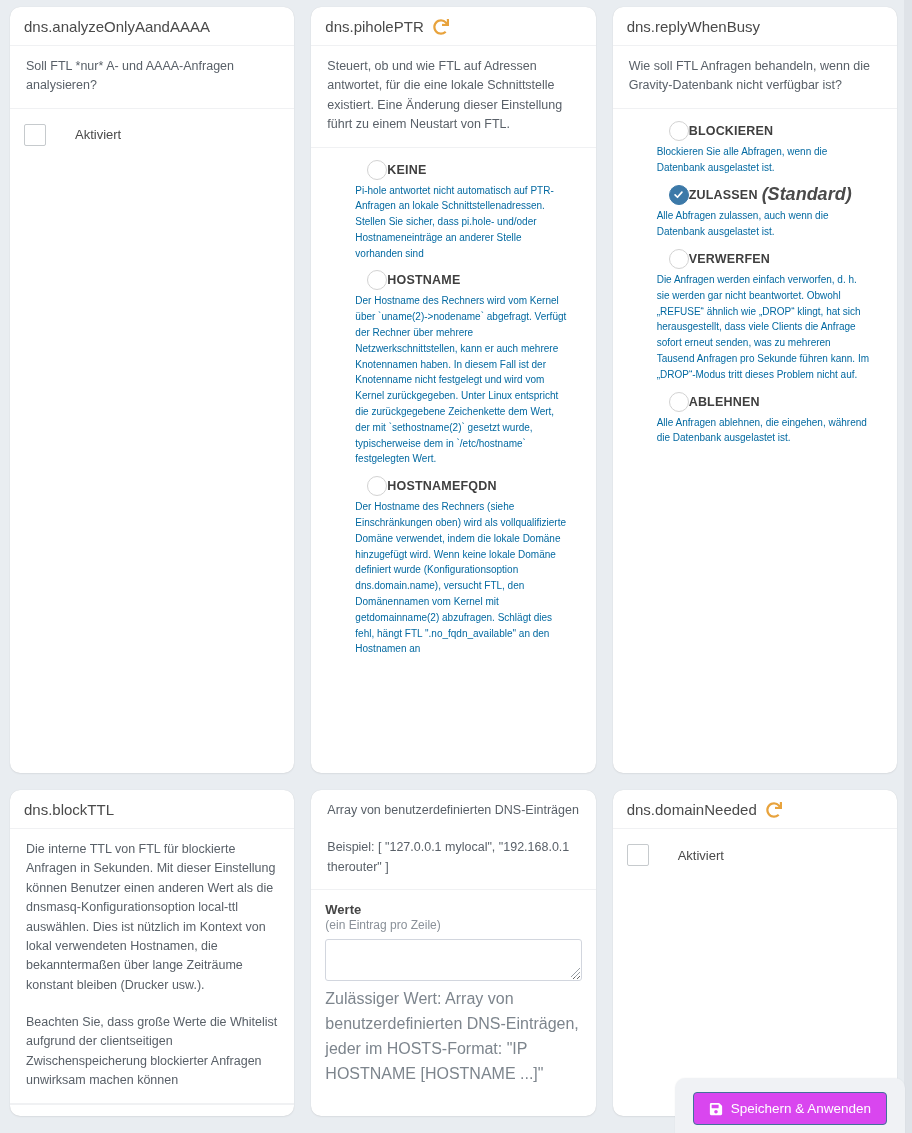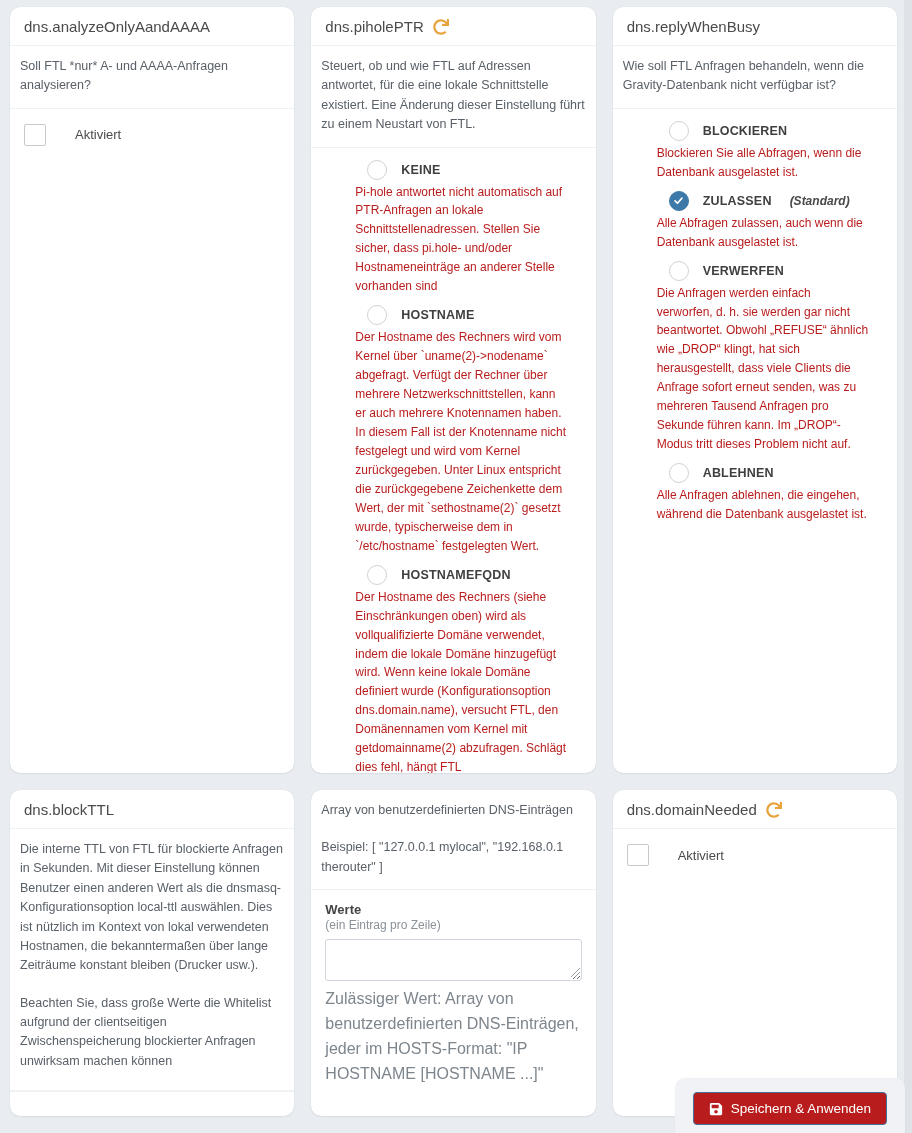--- a/index.html
+++ b/index.html
@@ -31,48 +31,48 @@
   }
   .card-header {
     display: flex; align-items: center; gap: 9px;
     padding: 11px 14px 10px;
     border-bottom: 1px solid #f0f1f3;
   }
   .card-title { font-size: 15px; color: #4a4a4a; }
   .refresh-btn { width: 16px; height: 16px; display: inline-flex; cursor: pointer; }
   .refresh-btn svg { width: 16px; height: 16px; }
   .card-intro {
-    padding: 11px 10px 12px;
+    padding: 11px 16px 12px;
     border-bottom: 1px solid #f0f1f3;
     font-size: 12.5px; line-height: 1.55; color: #596068;
   }
   .card-intro p + p { margin-top: 18px; }
   .card-body { padding: 12px 14px; flex: 1 1 auto; }
   
   .check-row { display: flex; align-items: center; gap: 29px; cursor: pointer; margin-top: 3px; }
   .checkbox {
     width: 22px; height: 22px; background: #fff;
     border: 1px solid #c6cacd; border-radius: 2px; flex: 0 0 auto;
   }
   .check-label { font-size: 13px; color: #4a4a4a; }
   
   .option { margin-bottom: 9px; }
-  .option-head { display: flex; align-items: center; gap: 14px; cursor: pointer; padding-left: 42px; }
+  .option-head { display: flex; align-items: center; gap: 0; cursor: pointer; padding-left: 42px; }
   .radio {
     width: 20px; height: 20px; border-radius: 50%;
     border: 1px solid #d2d2d2; background: #fff; flex: 0 0 auto;
     display: inline-flex; align-items: center; justify-content: center;
   }
   .radio.checked { border-color: #3c79a8; background: #3c79a8; }
   .radio svg { width: 11px; height: 11px; }
   .option-label { font-size: 12.5px; font-weight: bold; color: #3f3f3f; letter-spacing: .2px; }
-  .option-suffix { font-size: 12px; font-style: italic; color: #4a4a4a; margin-left: 4px; font-weight: bold; }
+  .option-suffix { font-size: 18px; font-style: italic; color: #4a4a4a; margin-left: 4px; font-weight: bold; }
   .option-desc {
     margin: 3px 13px 0 30px;
-    font-size: 12px; line-height: 1.58; color: #b91c1c;
+    font-size: 10px; line-height: 1.58; color: #0369a1;
   }
   
   .card-footer {
     border-top: 1px solid #f0f1f3;
     padding: 12px 14px; display: flex; gap: 14px; align-items: flex-start;
   }
   .w-label { display: block; font-size: 13px; font-weight: bold; color: #454545; }
   
   .werte-head { margin-bottom: 7px; }
   .werte-hint { font-size: 12px; color: #8a9199; margin-top: 1px; }
@@ -94,21 +94,21 @@
   .allowed-hint { margin-top: 6px; font-size: 16px; line-height: 1.55; color: #7d858d; }
   
   .save-panel {
     position: absolute; right: 7px; bottom: -18px; z-index: 60;
     background: #f0f2f5; border-radius: 10px;
     padding: 14px 18px 26px;
     box-shadow: 0 0 2px rgba(0,0,0,.05);
   }
   .save-button {
     display: inline-flex; align-items: center; gap: 8px;
-    background: #b91c1c; border: 1px solid #42719a; border-radius: 4px;
+    background: #d946ef; border: 1px solid #42719a; border-radius: 4px;
     color: #fff; font-size: 13.5px; padding: 8px 15px; cursor: pointer;
     font-family: "Liberation Sans", "DejaVu Sans", sans-serif;
   }
   .save-button svg { width: 14px; height: 14px; }
 </style>
 </head>
 <body>
 
 <div class="grid">
 

